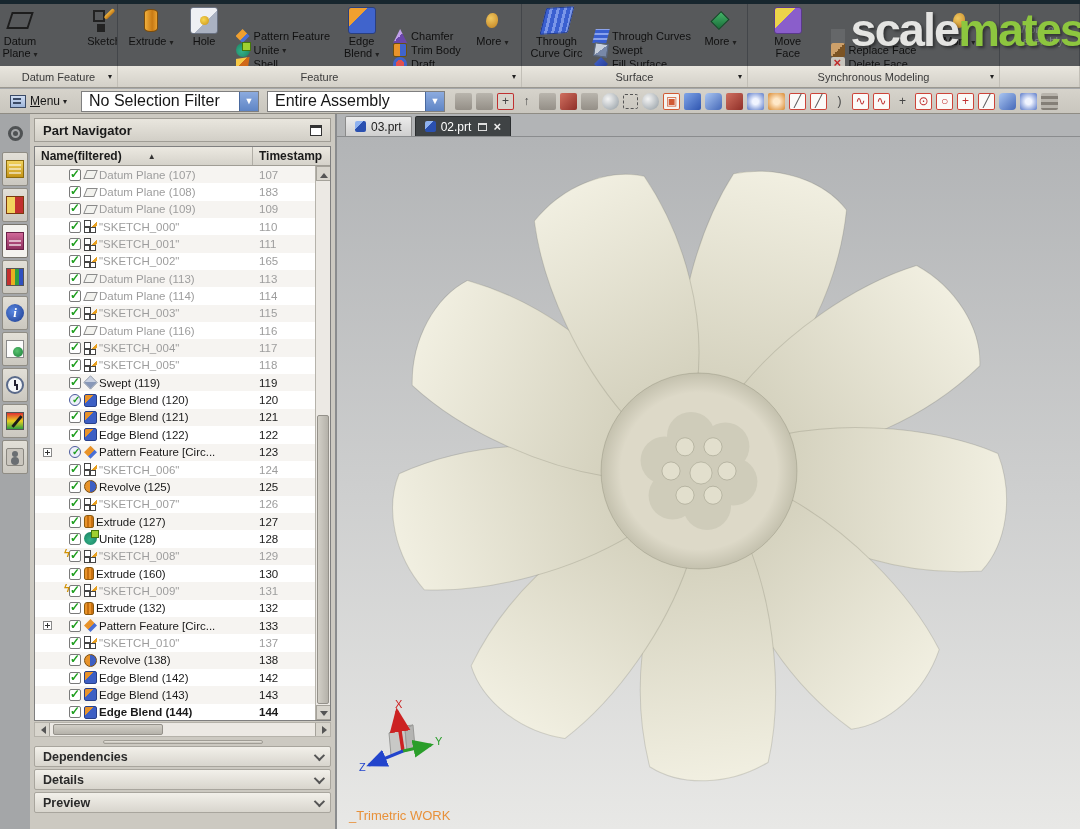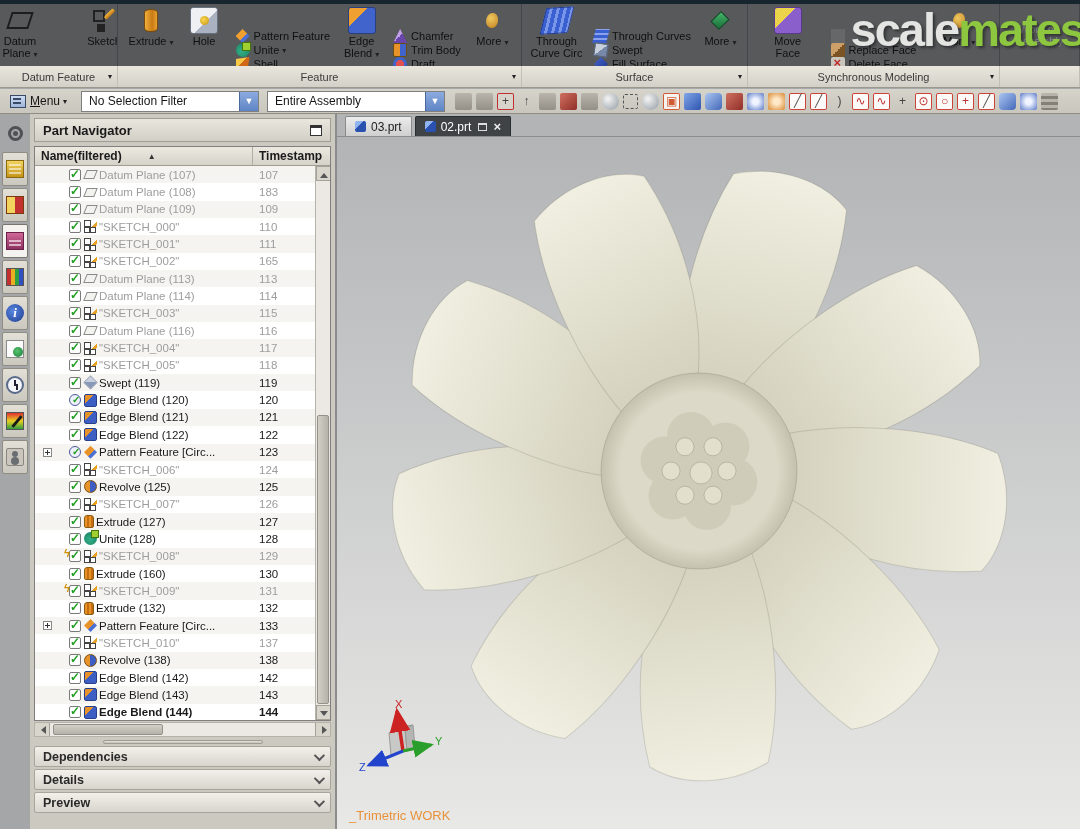--- a/index.html
+++ b/index.html
@@ -55,21 +55,21 @@
   .sic-delete-face::after { content:"×"; position:absolute; left:3px; top:-2px; color:#c02828; font-weight:bold; font-size:13px; }
 
   
   .menubar { position:absolute; left:0; top:89px; width:1080px; height:25px; background:linear-gradient(#d6d3cb,#c9c6be); display:flex; align-items:center; border-bottom:1px solid #8f8c84; }
   .menu-btn { display:flex; align-items:center; height:21px; padding:0 6px; margin-left:4px; }
   .menu-ico { width:16px; height:13px; border:1px solid #3a4a66; background:linear-gradient(#cfdcf2,#9eb6da); margin-right:4px; position:relative; }
   .menu-ico::after { content:""; position:absolute; left:2px; top:2px; width:8px; height:2px; background:#3a4a66; box-shadow:0 4px 0 #3a4a66; }
   .menu-label { font-size:12px; display:inline-block; }
   .menu-label::first-letter { text-decoration:underline; }
   .combo { height:21px; background:#fff; border:1px solid #7f7f7f; display:flex; align-items:center; margin-left:8px; }
-  .combo .val { padding:0 7px; font-size:12px; flex:1; white-space:nowrap; }
+  .combo .val { padding:0 7px; font-size:16px; flex:1; white-space:nowrap; }
   .combo .cbtn { width:19px; height:19px; background:linear-gradient(#8cabdf,#5f85c5); border-left:1px solid #49699f; color:#fff; display:flex; align-items:center; justify-content:center; font-size:9px; flex:none; }
   .quick-toolbar { display:flex; align-items:center; margin-left:8px; overflow:hidden; }
   .tb { width:17px; height:17px; border-radius:2px; display:inline-block; margin:0 2px; background:linear-gradient(#b9b5ad,#948f87); position:relative; flex:none; font-size:12px; line-height:16px; text-align:center; color:#444; }
   .tb-plus-box-red { background:#d8d4cc; box-shadow:inset 0 0 0 1px #c03030; }
   .tb-wire-cube-red { background:#f6f4f0; box-shadow:inset 0 0 0 1px #d05a34; color:#d05a34; }
   .tb-cube-blue { background:linear-gradient(135deg,#7fa5e8,#2f55b0); }
   .tb-cube-shaded { background:linear-gradient(135deg,#aac6f2,#4568b8); border-radius:4px; }
   .tb-cube-red { background:linear-gradient(135deg,#d07060,#8f2f28); }
   .tb-snowflake-blue { background:radial-gradient(circle,#f0f4ff 25%,#5878c8); }
   .tb-snowflake-orange { background:radial-gradient(circle,#ffe8c8 25%,#d8882f); }

